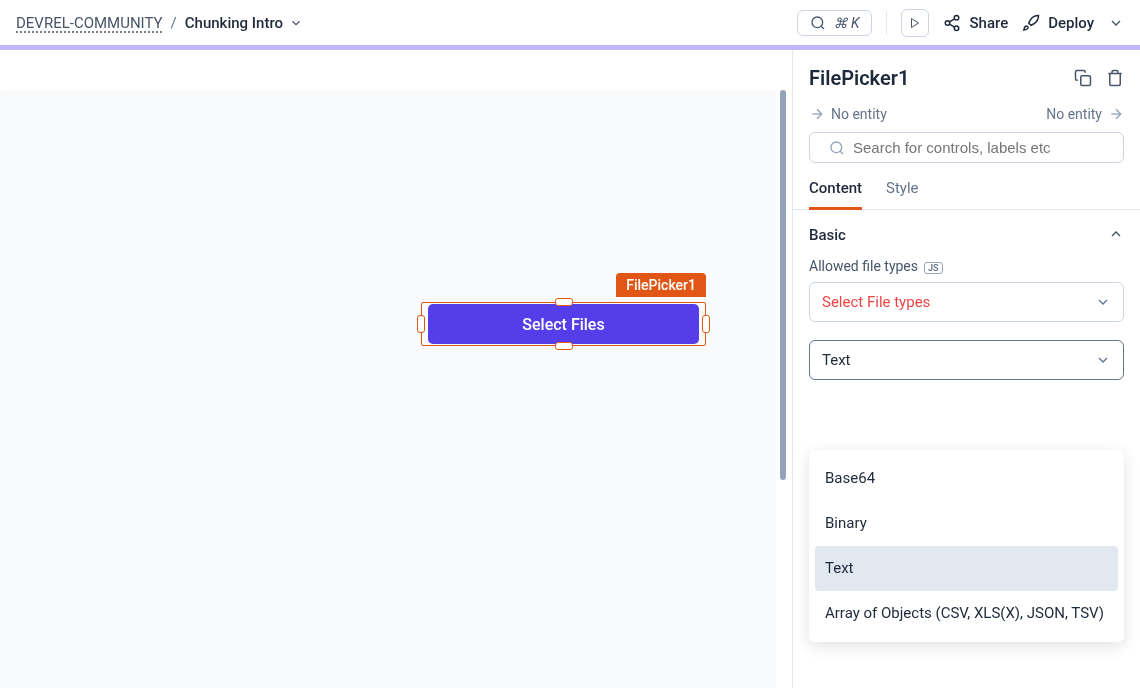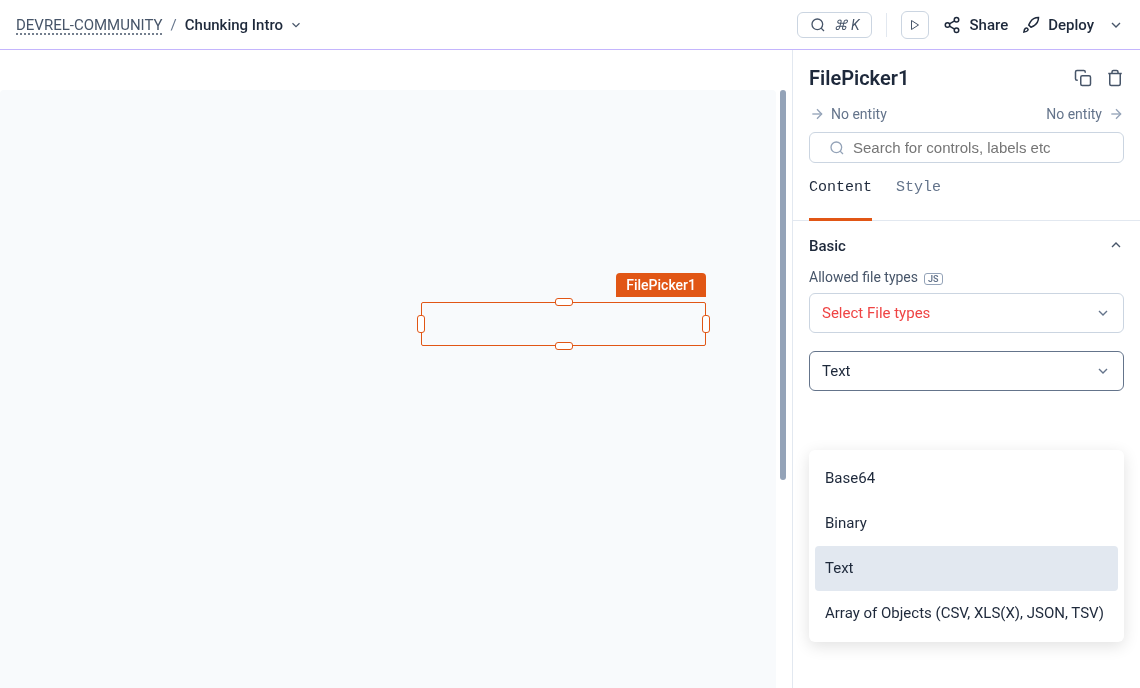--- a/index.html
+++ b/index.html
@@ -1,19 +1,19 @@
 <!DOCTYPE html>
 <html><head>
 <meta charset="utf-8">
 <style>
   * { box-sizing: border-box; margin: 0; padding: 0; }
   html, body { width: 1140px; height: 688px; font-family: -apple-system, BlinkMacSystemFont, "Segoe UI", Roboto, sans-serif; color: #1e293b; background: #fff; overflow: hidden; }
   
   
-  .header { display: flex; align-items: center; justify-content: space-between; height: 50px; border-bottom: 1px solid #c4b5fd; padding: 0 16px; }
+  .header { display: flex; align-items: center; justify-content: space-between; height: 50px; border-bottom: 5px solid #c4b5fd; padding: 0 16px; }
   .header-left { display: flex; align-items: center; gap: 8px; font-size: 15px; }
   .workspace-name { color: #475569; text-decoration: underline dotted; text-underline-offset: 4px; }
   .breadcrumb-sep { color: #64748b; }
   .page-name { display: flex; align-items: center; gap: 6px; color: #1e293b; font-weight: 500; }
   .header-right { display: flex; align-items: center; gap: 14px; }
   .search-shortcut { display: flex; align-items: center; gap: 8px; border: 1px solid #cbd5e1; border-radius: 6px; padding: 4px 12px; font-size: 14px; color: #475569; font-style: italic; }
   .vdivider { width: 1px; height: 24px; background: #e2e8f0; }
   .run-btn { width: 28px; height: 28px; border: 1px solid #cbd5e1; border-radius: 6px; display: flex; align-items: center; justify-content: center; }
   .hdr-btn { display: flex; align-items: center; gap: 8px; font-size: 15px; font-weight: 500; color: #1e293b; cursor: pointer; }
   
@@ -37,21 +37,21 @@
   
   .panel { width: 348px; border-left: 1px solid #e2e8f0; display: flex; flex-direction: column; padding: 16px 16px 0; position: relative; }
   .panel-header { display: flex; align-items: center; justify-content: space-between; margin-bottom: 16px; }
   .panel-title { font-size: 20px; font-weight: 600; color: #1e293b; }
   .panel-actions { display: flex; gap: 14px; color: #475569; }
   .entity-row { display: flex; justify-content: space-between; font-size: 14px; color: #64748b; margin-bottom: 10px; }
   .entity-link { display: flex; align-items: flex-start; gap: 6px; }
   .panel-search { display: flex; align-items: center; gap: 8px; border: 1px solid #cbd5e1; border-radius: 6px; padding: 6px 19px; font-size: 15px; color: #94a3b8; margin-bottom: 16px; }
   .panel-search input { border: none; outline: none; flex: 1; font-size: 15px; background: transparent; }
   .tabs { display: flex; gap: 24px; border-bottom: 1px solid #e2e8f0; margin: 0 -16px 16px; padding: 0 16px; }
-  .tab { padding-bottom: 22px; font-size: 15px; color: #64748b; cursor: pointer; font-family: Liberation Mono, monospace; }
+  .tab { padding-bottom: 10px; font-size: 15px; color: #64748b; cursor: pointer; }
   .tab.active { color: #1e293b; font-weight: 500; border-bottom: 3px solid #e15615; margin-bottom: -1px; }
   .section-header { display: flex; justify-content: space-between; align-items: flex-start; font-size: 15px; font-weight: 500; margin-bottom: 14px; cursor: pointer; }
   .field-label { display: flex; align-items: flex-end; gap: 6px; font-size: 14px; color: #475569; margin-bottom: 8px; }
   .js-badge { font-size: 9px; border: 1px solid #94a3b8; border-radius: 3px; padding: 0 3px; color: #64748b; font-weight: 600; }
   .select-box { display: flex; justify-content: space-between; align-items: center; border: 1px solid #cbd5e1; border-radius: 6px; padding: 10px 12px; font-size: 15px; margin-bottom: 18px; }
   .select-placeholder { color: #ef4444; }
   .select-value { color: #1e293b; }
   .select-box.open { border-color: #64748b; }
   
   
@@ -112,20 +112,21 @@
   </div>
 </div>
 
 <div class="main">
   <div class="canvas-wrap">
     <div class="canvas-frame"></div>
     <div class="scroll-indicator"></div>
     <div class="widget-box">
       <div class="widget-tag">FilePicker1</div>
       <div class="widget-outline"></div>
+      <div class="widget-button">Select Files</div>
       <div class="handle top"></div>
       <div class="handle bottom"></div>
       <div class="handle left"></div>
       <div class="handle right"></div>
     </div>
   </div>
 
   <div class="panel">
     <div class="panel-header">
       <div class="panel-title">FilePicker1</div>

